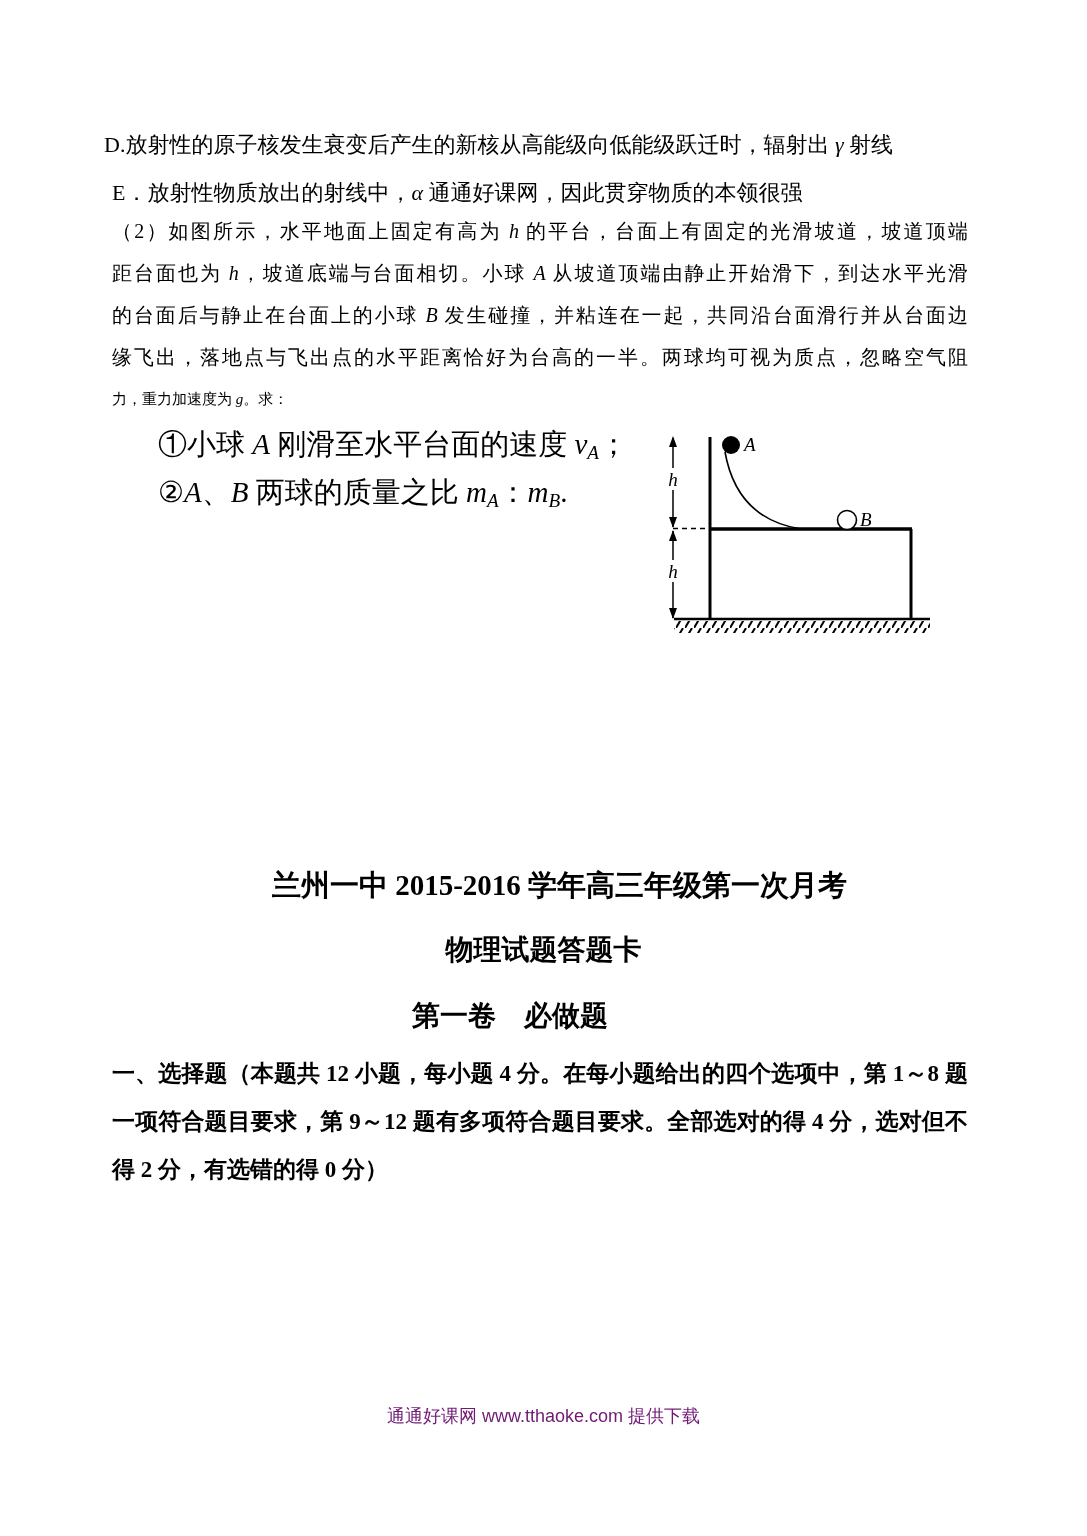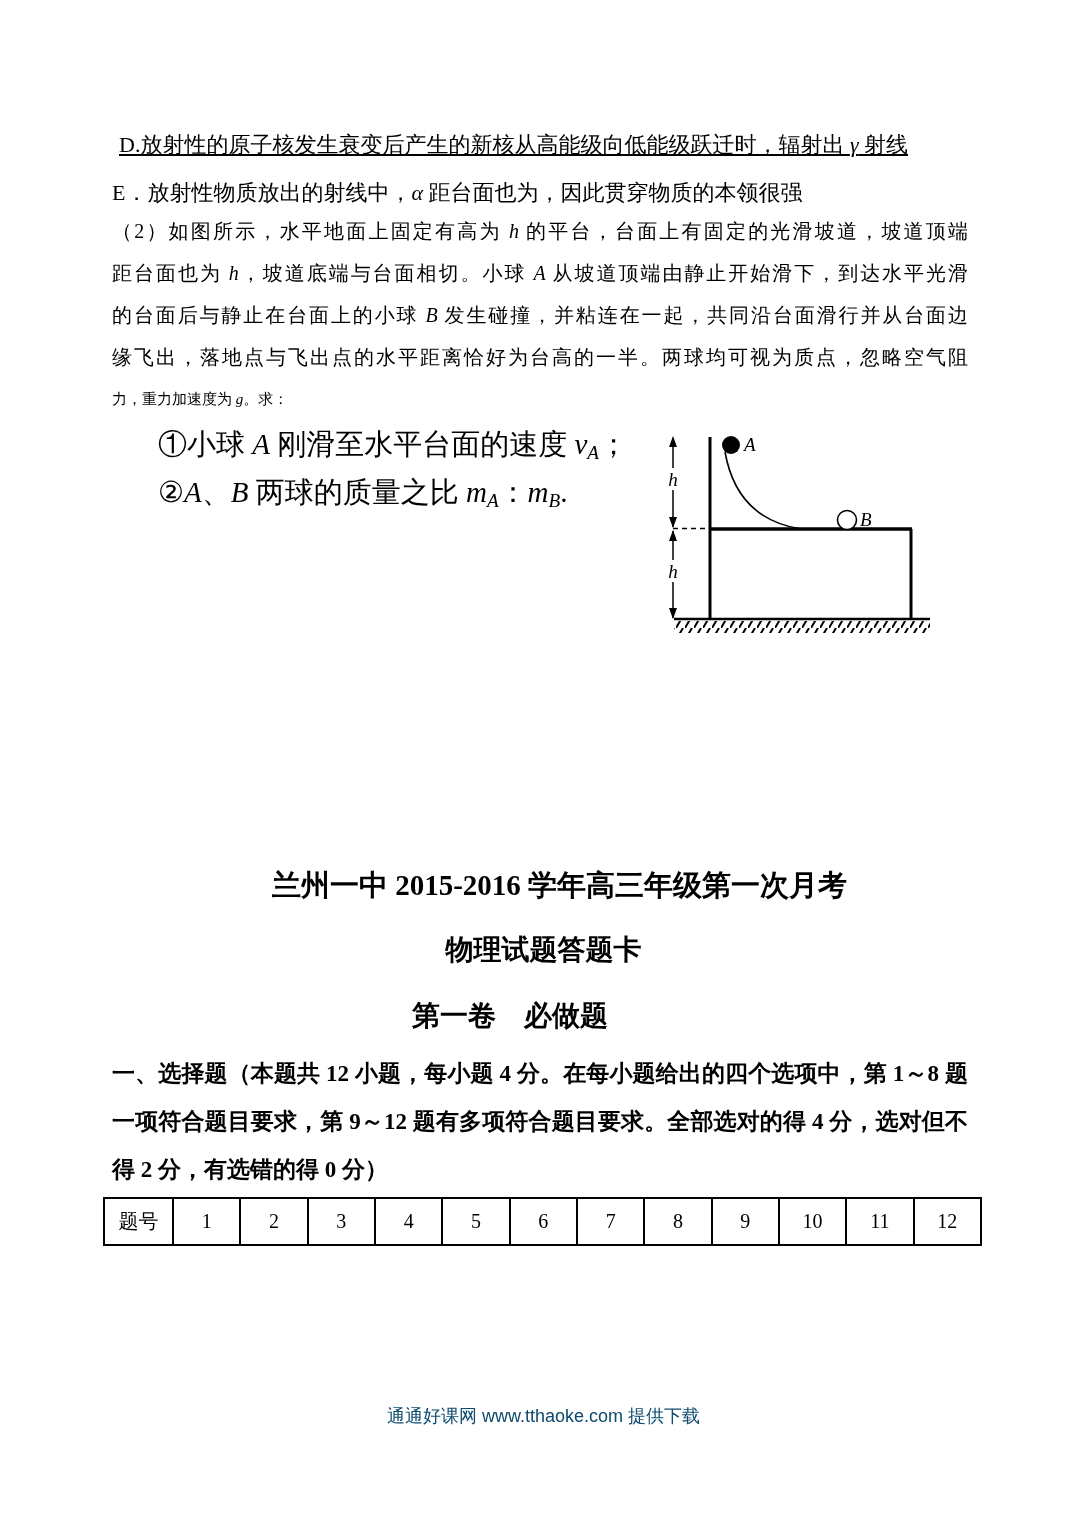--- a/index.html
+++ b/index.html
@@ -27,29 +27,29 @@
   .instr .jline,.instr .lline{font-size:23px;line-height:48px;height:48px;}
   table.answers{border-collapse:collapse;table-layout:fixed;width:879px;}
   table.answers td{
     border:2px solid #000;text-align:center;vertical-align:middle;
     font-size:20px;padding:0;overflow:hidden;
   }
   table.answers tr.r1 td{height:45px;}
   table.answers tr.r2 td{height:47px;}
   td.rowhdr{width:67px;}
   .footer{left:0;top:1404px;width:1087px;text-align:center;
-    font-size:18px;color:#0c4a6e;
+    font-size:18px;color:#701a75;
     font-family:"Liberation Sans","DejaVu Sans",sans-serif;}
   svg text{font-family:"Liberation Serif","DejaVu Serif",serif;}
 </style>
 </head>
 <body>
 
-<div class="abs optline" style="left:119px;top:130px;text-decoration:underline;"><span>D.放射性的原子核发生衰变后产生的新核从高能级向低能级跃迁时，辐射出 </span><span class="i">γ</span><span> 射线</span></div>
-<div class="abs optline" style="left:112px;top:178px;"><span>E．放射性物质放出的射线中，</span><span class="i">α</span><span> 距台面也为，因此贯穿物质的本领很强</span></div>
+<div class="abs optline" style="left:104px;top:130px;"><span>D.放射性的原子核发生衰变后产生的新核从高能级向低能级跃迁时，辐射出 </span><span class="i">γ</span><span> 射线</span></div>
+<div class="abs optline" style="left:112px;top:178px;"><span>E．放射性物质放出的射线中，</span><span class="i">α</span><span> 通通好课网，因此贯穿物质的本领很强</span></div>
 
 <div class="abs para" style="left:112px;top:210px;">
   <div class="jline"><span>（2）如图所示，水平地面上固定有高为 </span><span class="i">h</span><span> 的平台，台面上有固定的光滑坡道，坡道顶端</span></div>
   <div class="jline"><span>距台面也为 </span><span class="i">h</span><span>，坡道底端与台面相切。小球 </span><span class="i">A</span><span> 从坡道顶端由静止开始滑下，到达水平光滑</span></div>
   <div class="jline"><span>的台面后与静止在台面上的小球 </span><span class="i">B</span><span> 发生碰撞，并粘连在一起，共同沿台面滑行并从台面边</span></div>
   <div class="jline"><span>缘飞出，落地点与飞出点的水平距离恰好为台高的一半。两球均可视为质点，忽略空气阻</span></div>
   <div class="lline"><span>力，重力加速度为 </span><span class="i">g</span><span>。求：</span></div>
 </div>
 
 <div class="abs subq" style="left:158px;top:430px;"><span>①小球 </span><span class="i">A</span><span> 刚滑至水平台面的速度 </span><span class="i">v</span><span class="sub">A</span><span>；</span></div>
@@ -102,32 +102,17 @@
 
 <div class="abs instr" style="left:112px;top:1050px;">
   <div class="jline">一、选择题（本题共 12 小题，每小题 4 分。在每小题给出的四个选项中，第 1～8 题只有</div>
   <div class="jline">一项符合题目要求，第 9～12 题有多项符合题目要求。全部选对的得 4 分，选对但不全的</div>
   <div class="lline">得 2 分，有选错的得 0 分）</div>
 </div>
 
 <div class="abs" style="left:103px;top:1197px;">
   <table class="answers">
     <tbody>
-        <tr class="r1">
-      <td class="rowhdr">题号</td>
-      <td>1</td>
-      <td>2</td>
-      <td>3</td>
-      <td>4</td>
-      <td>5</td>
-      <td>6</td>
-      <td>7</td>
-      <td>8</td>
-      <td>9</td>
-      <td>10</td>
-      <td>11</td>
-      <td>12</td>
-    </tr>
   </tbody>
     </table>
 </div>
 
 <div class="abs footer">通通好课网 www.tthaoke.com 提供下载</div>
 
 </body></html>

